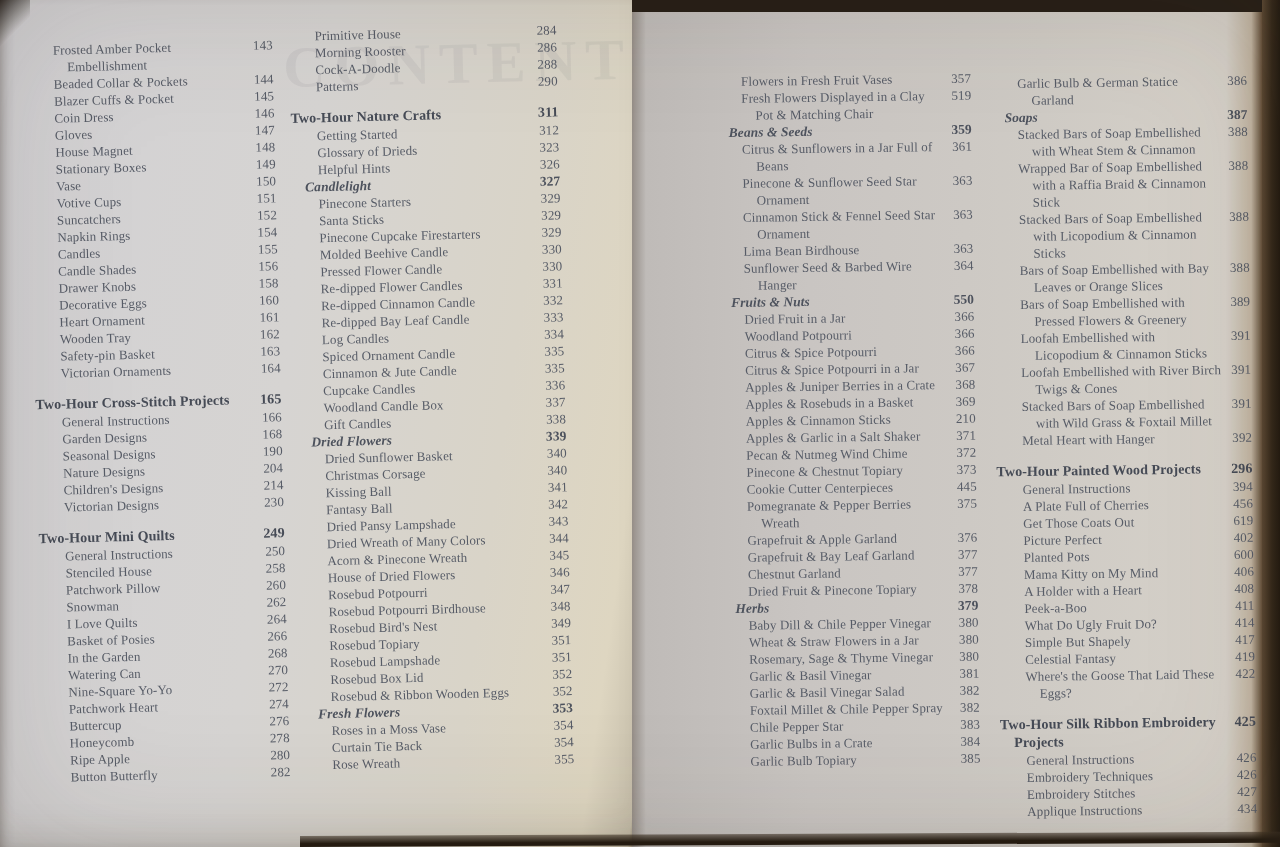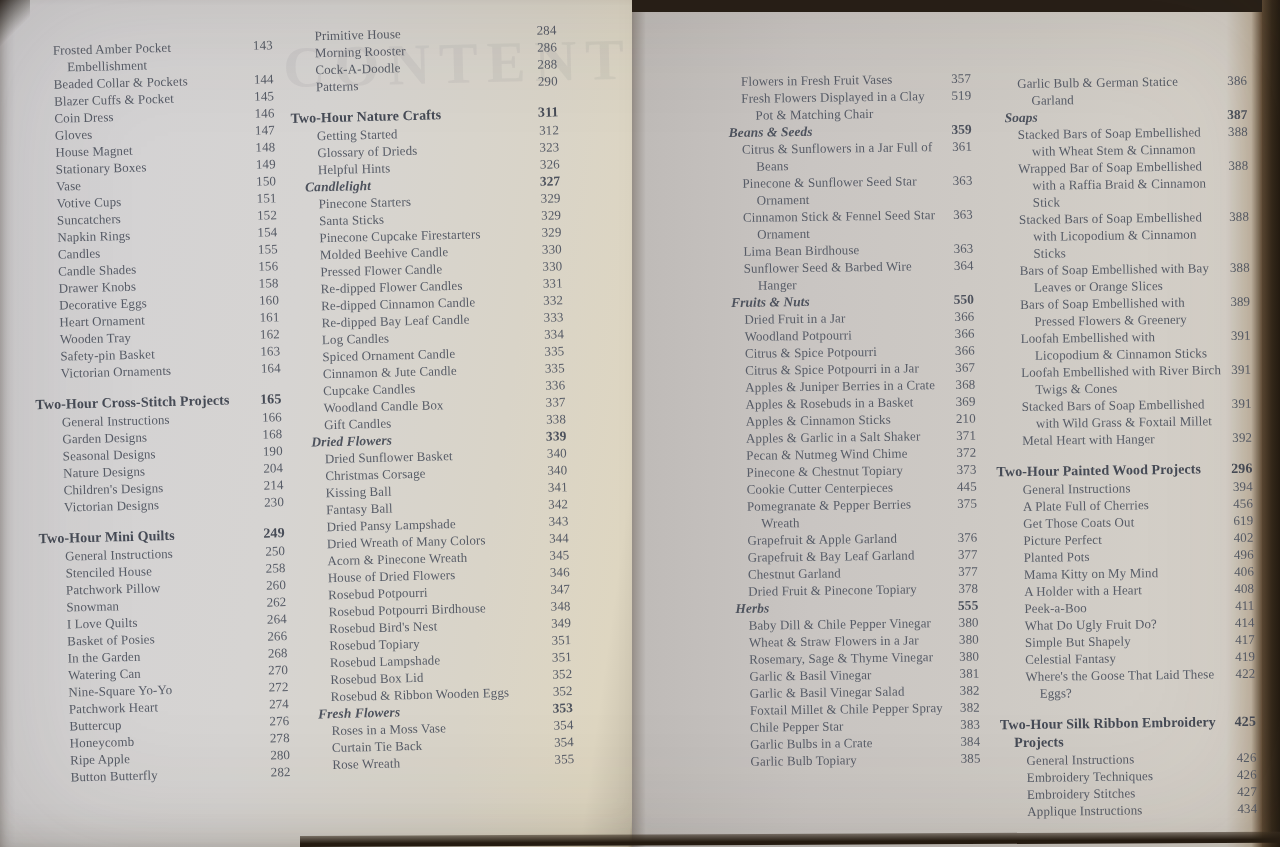--- a/index.html
+++ b/index.html
@@ -524,21 +524,21 @@
           <div class="entry item">
             <span class="label">Chestnut Garland</span>
             <span class="page">377</span>
           </div>
           <div class="entry item">
             <span class="label">Dried Fruit &amp; Pinecone Topiary</span>
             <span class="page">378</span>
           </div>
           <div class="entry sub">
             <span class="label">Herbs</span>
-            <span class="page">555</span>
+            <span class="page">379</span>
           </div>
           <div class="entry item">
             <span class="label">Baby Dill &amp; Chile Pepper Vinegar</span>
             <span class="page">380</span>
           </div>
           <div class="entry item">
             <span class="label">Wheat &amp; Straw Flowers in a Jar</span>
             <span class="page">380</span>
           </div>
           <div class="entry item">
@@ -630,21 +630,21 @@
           <div class="entry item">
             <span class="label">Get Those Coats Out</span>
             <span class="page">619</span>
           </div>
           <div class="entry item">
             <span class="label">Picture Perfect</span>
             <span class="page">402</span>
           </div>
           <div class="entry item">
             <span class="label">Planted Pots</span>
-            <span class="page">496</span>
+            <span class="page">600</span>
           </div>
           <div class="entry item">
             <span class="label">Mama Kitty on My Mind</span>
             <span class="page">406</span>
           </div>
           <div class="entry item">
             <span class="label">A Holder with a Heart</span>
             <span class="page">408</span>
           </div>
           <div class="entry item">

